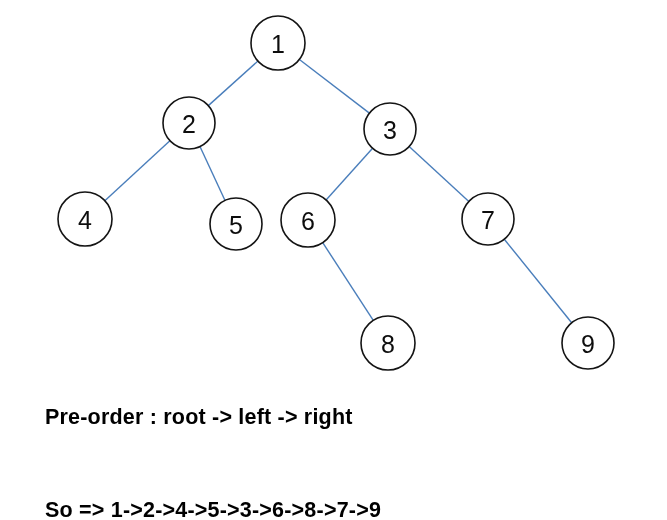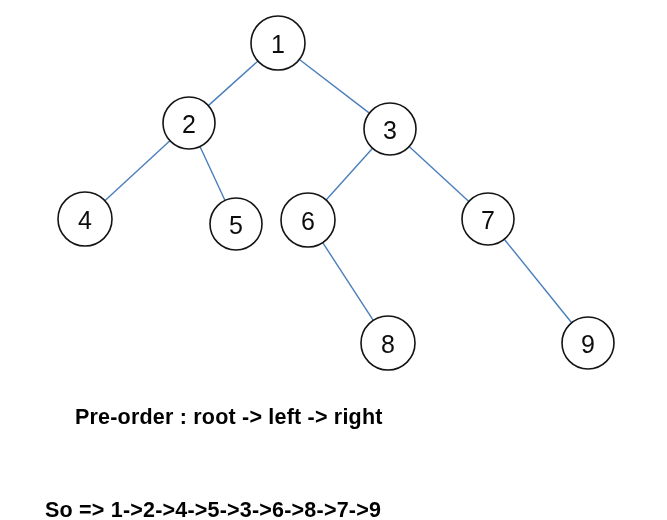--- a/index.html
+++ b/index.html
@@ -51,21 +51,21 @@
   }
   .caption-line {
     font-family: "Liberation Sans", "DejaVu Sans", sans-serif;
     font-size: 21.5px;
     font-weight: bold;
     color: #000000;
     letter-spacing: 0.2px;
     white-space: pre;
     line-height: 1.15;
   }
-  #caption-preorder { position: absolute; left: 45px; top: 405px; margin-left: 30px; }
+  #caption-preorder { position: absolute; left: 45px; top: 405px; }
   #caption-sequence { position: absolute; left: 45px; top: 464px; margin-top: 34px; }
 </style>
 </head>
 <body>
 
 <div id="diagram-root">
 
   <svg id="tree-svg" viewBox="0 0 667 400" xmlns="http://www.w3.org/2000/svg">
     <g id="edges-layer">
         <line x1="257.92" y1="61.05" x2="208.34" y2="105.62" class="tree-edge" stroke="#4a7ebb"></line>

